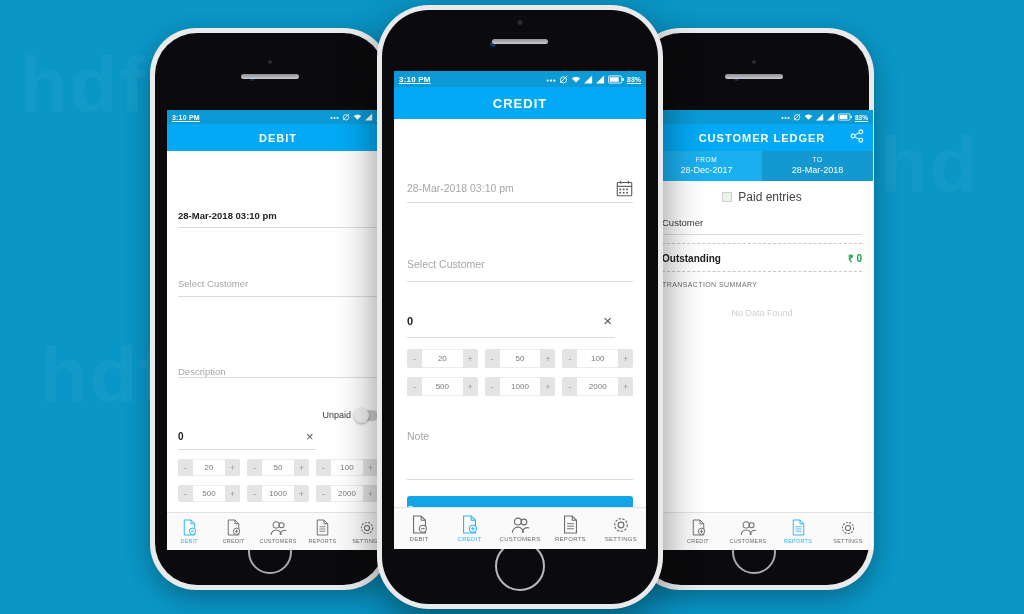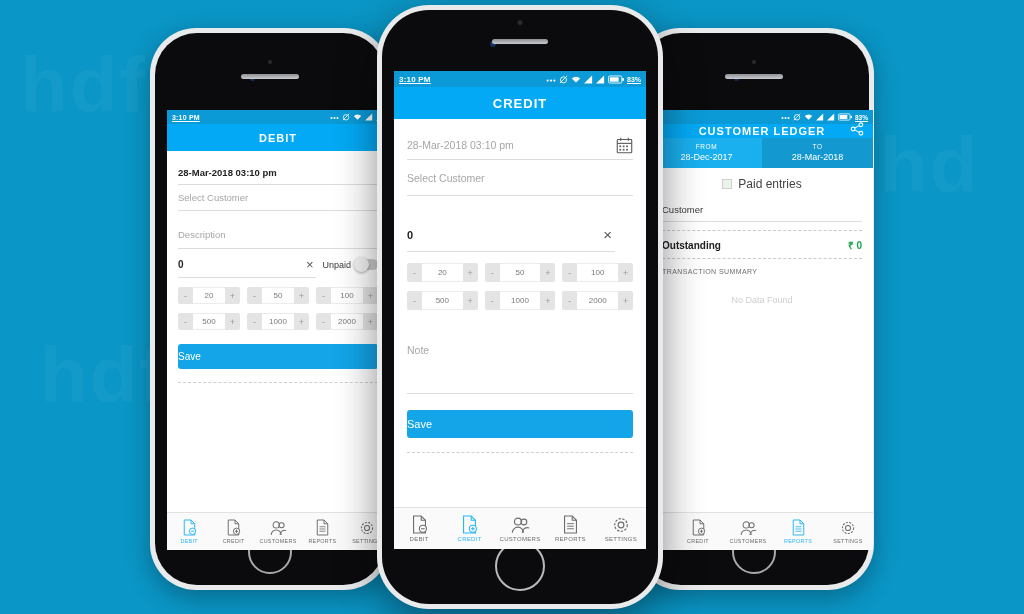--- a/index.html
+++ b/index.html
@@ -41,21 +41,21 @@
   .sb-pct { font-size:6.5px; font-weight:700; }
 
   
   .appbar { background:#03a9f4; color:#fff; display:flex; align-items:center;
             justify-content:center; position:relative; }
   .appbar .title { font-size:11px; font-weight:700; letter-spacing:1px; }
   .appbar .share { position:absolute; right:9px; top:50%; transform:translateY(-50%); }
 
   
   .body { padding:0 11px; background:#fff; }
-  .fld { border-bottom:1px solid #dcdcdc; display:flex; align-items:center; }
+  .fld { border-bottom:1px solid #dcdcdc; display:flex; align-items:center;margin-top:43px; }
   .fld .txt { flex:1; }
   .t-dark { color:#222; font-weight:600; }
   .t-grey { color:#a6a6a6; }
   .clr-x { color:#555; font-size:13px; line-height:1; padding:0 3px; cursor:default; }
 
   .steps { display:flex; gap:7px; margin-top:9px; }
   .stepper { flex:1; display:flex; align-items:stretch; height:17px;
              border-radius:2px; overflow:hidden; }
   .stp-btn { width:15px; background:#e4e4e4; color:#9b9b9b; font-size:9px;
              display:flex; align-items:center; justify-content:center; }
@@ -145,21 +145,21 @@
       <span class="title">DEBIT</span>
     </div>
 
     <div class="body" style="padding-top:9px;">
       <div class="fld" style="height:25px;">
         <span class="txt t-dark" style="font-size:9.5px;">28-Mar-2018 03:10 pm</span>
       </div>
       <div class="fld" style="height:26px;">
         <span class="txt t-grey" style="font-size:9.5px;">Select Customer</span>
       </div>
-      <div class="fld" style="height:38px; align-items:center; padding-top:9px;">
+      <div class="fld" style="height:38px; align-items:flex-end; padding-top:9px;">
         <span class="txt t-grey" style="font-size:9.5px;">Description</span>
       </div>
 
       <div style="display:flex; align-items:center; margin-top:2px;">
         <div class="fld" style="height:27px; flex:1;">
           <span class="txt t-dark" style="font-size:10px;">0</span>
           <span class="clr-x">×</span>
         </div>
         <div class="toggle-wrap">
           <span class="tgl-lbl">Unpaid</span>
@@ -288,21 +288,21 @@
           </svg>
         <svg class="sb-ico" width="14" height="8" viewBox="0 0 18 9">
             <rect x="0.5" y="0.5" width="15" height="8" rx="1.5" fill="none" stroke="#fff"></rect>
             <rect x="2" y="2" width="10" height="5" fill="#fff"></rect>
             <rect x="16" y="3" width="2" height="3" fill="#fff"></rect>
           </svg>
         <span class="sb-pct">83%</span>
       </span>
     </div>
 
-    <div class="appbar" style="height:14px;">
+    <div class="appbar" style="height:27px;">
       <span class="title">CUSTOMER LEDGER</span>
       <span class="share">
         <svg width="14" height="14" viewBox="0 0 18 18">
             <circle cx="14" cy="3.5" r="2.4" fill="none" stroke="#fff" stroke-width="1.4"></circle>
             <circle cx="4" cy="9" r="2.4" fill="none" stroke="#fff" stroke-width="1.4"></circle>
             <circle cx="14" cy="14.5" r="2.4" fill="none" stroke="#fff" stroke-width="1.4"></circle>
             <line x1="6.1" y1="7.9" x2="11.9" y2="4.6" stroke="#fff" stroke-width="1.3"></line>
             <line x1="6.1" y1="10.1" x2="11.9" y2="13.4" stroke="#fff" stroke-width="1.3"></line>
           </svg>
       </span>

